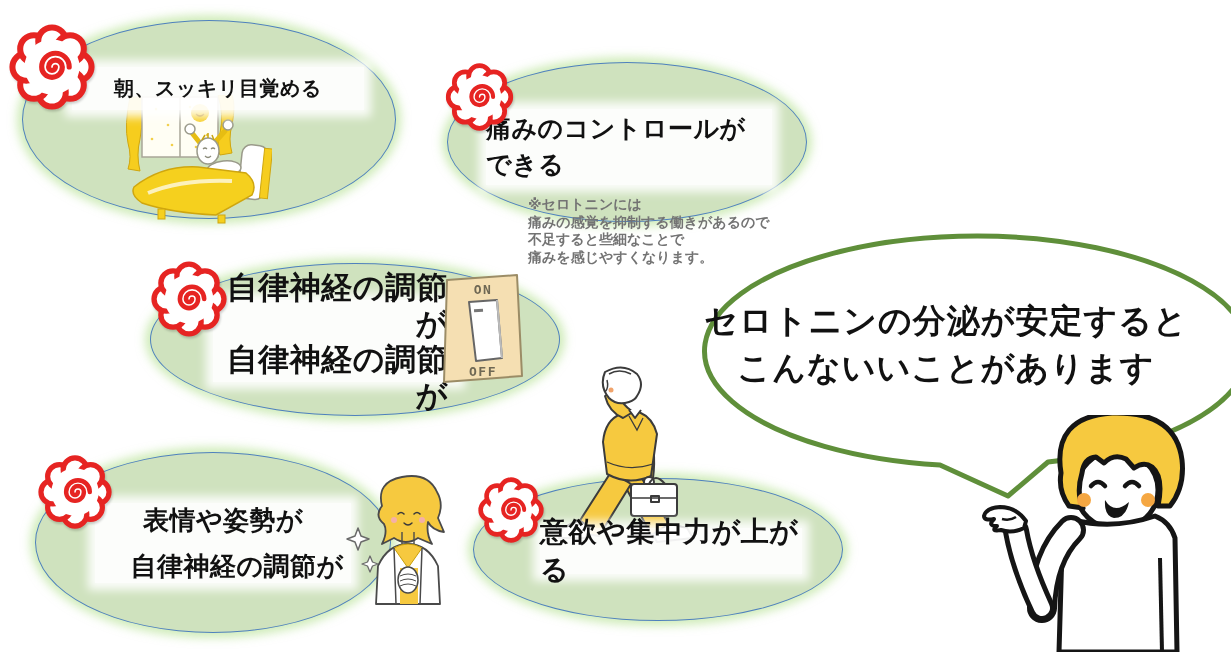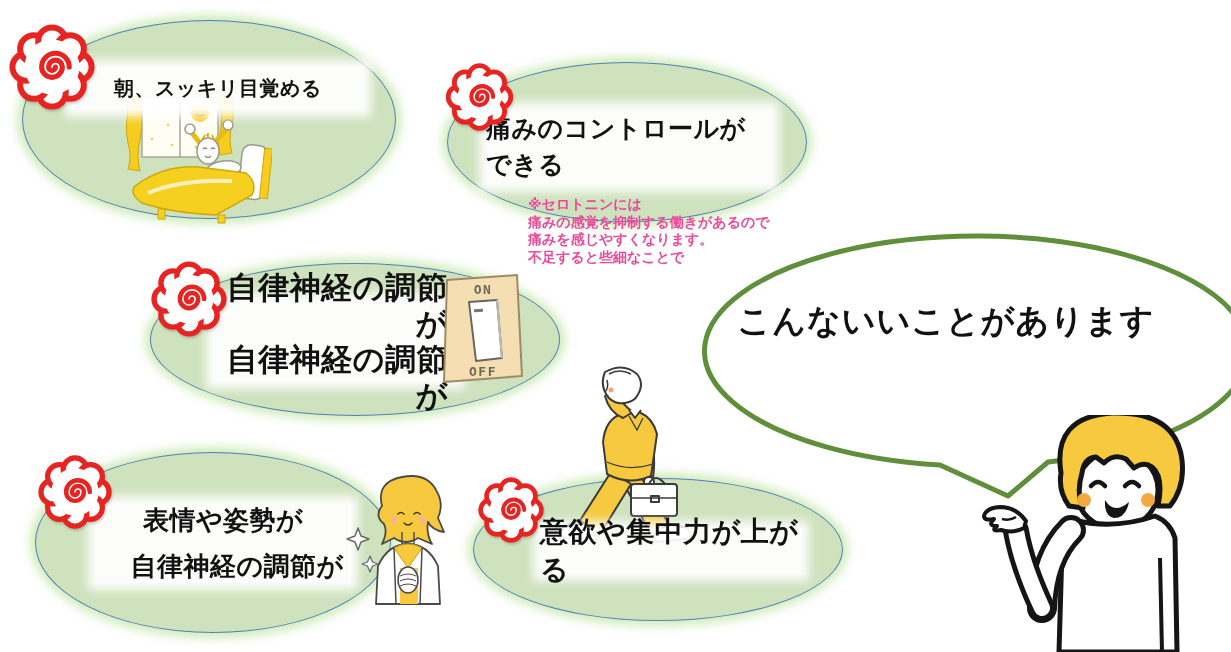--- a/index.html
+++ b/index.html
@@ -31,21 +31,21 @@
   #b4 .shift{padding-left:28px;}
   #b5{left:540px;top:528px;width:262px;height:46px;font-size:28px;text-align:left;}
   .flower{position:absolute;filter:drop-shadow(1px 2px 1px rgba(0,0,0,.18));}
   #f1{left:8px;top:24px;width:88px;height:86px;}
   #f2{left:443px;top:63px;width:73px;height:68px;}
   #f3{left:151px;top:261px;width:76px;height:76px;}
   #f4{left:36px;top:455px;width:78px;height:74px;}
   #f5{left:476px;top:477px;width:70px;height:66px;}
   .note{
     position:absolute;left:528px;top:196px;width:340px;
-    font-size:14px;font-weight:bold;line-height:17.5px;color:#ec4899;
+    font-size:14px;font-weight:bold;line-height:17.5px;color:#737373;
   }
   .illu{position:absolute;}
   #bed-illu{left:112px;top:95px;width:160px;height:130px;}
   #switch-illu{left:441px;top:272px;width:86px;height:114px;}
   #woman-left-illu{left:342px;top:472px;width:120px;height:165px;}
   #businessman-illu{left:545px;top:366px;width:172px;height:200px;}
   #speech-bubble-svg{left:655px;top:225px;width:576px;height:285px;}
   #woman-right-illu{left:962px;top:415px;width:269px;height:237px;}
   .bubble-text{
     position:absolute;left:688px;top:297px;width:516px;text-align:center;
@@ -127,22 +127,22 @@
     <div class="band" id="b2">
       <span>痛みのコントロールが</span>
       <span>できる</span>
     </div>
     <svg class="flower" id="f2" viewBox="0 0 100 100">
         <use href="#flower"></use>
       </svg>
     <div class="note">
       <div>※セロトニンには</div>
       <div>痛みの感覚を抑制する働きがあるので</div>
+      <div>不足すると些細なことで</div>
       <div>痛みを感じやすくなります。</div>
-      <div>不足すると些細なことで</div>
     </div>
   </div>
 
   <div class="layer">
     <div class="ellipse" id="e3"></div>
     <div class="band" id="b3">
       <span>自律神経の調節が</span>
       <span>自律神経の調節が</span>
     </div>
     <svg class="illu" id="switch-illu" viewBox="0 0 86 114">
@@ -216,20 +216,21 @@
     <svg class="flower" id="f5" viewBox="0 0 100 100">
         <use href="#flower"></use>
       </svg>
   </div>
 
   <div class="layer">
     <svg class="illu" id="speech-bubble-svg" viewBox="0 0 576 285">
       <path d="M285 240 A272 115 0 1 1 393 237 L353 271 Z" fill="#ffffff" stroke="#5f8f3a" stroke-width="5" stroke-linejoin="round"></path>
     </svg>
     <div class="bubble-text">
+      <div>セロトニンの分泌が安定すると</div>
       <div>こんないいことがあります</div>
     </div>
     <svg class="illu" id="woman-right-illu" viewBox="0 0 269 237">
       <ellipse cx="155" cy="75" rx="41" ry="39" fill="#fff" stroke="#151515" stroke-width="5"></ellipse>
       <path d="M99 58 Q90 2 150 -2 Q214 -4 220 45 Q223 72 208 91 L196 91 Q202 62 190 52 Q182 46 172 53 L164 44 Q152 38 142 48 L134 42 Q122 43 120 58 Q114 78 121 93 L107 91 Q96 76 99 58 Z" fill="#f6c93f" stroke="#151515" stroke-width="5" stroke-linejoin="round"></path>
       <path d="M129 71 q7 -8 14 0 M163 71 q7 -8 14 0" stroke="#151515" stroke-width="4.5" fill="none" stroke-linecap="round"></path>
       <circle cx="122" cy="85" r="7" fill="#f5a742"></circle>
         <circle cx="186" cy="85" r="7" fill="#f5a742"></circle>
       <path d="M143 85 Q152 100 167 87 Q164 103 152 103 Q142 101 143 85 Z" fill="#151515"></path>
       <path d="M111 105 Q102 116 100 134 L97 237 L215 237 L213 123 Q208 107 193 101 Q152 115 111 105 Z" fill="#fff" stroke="#151515" stroke-width="5" stroke-linejoin="round"></path>

